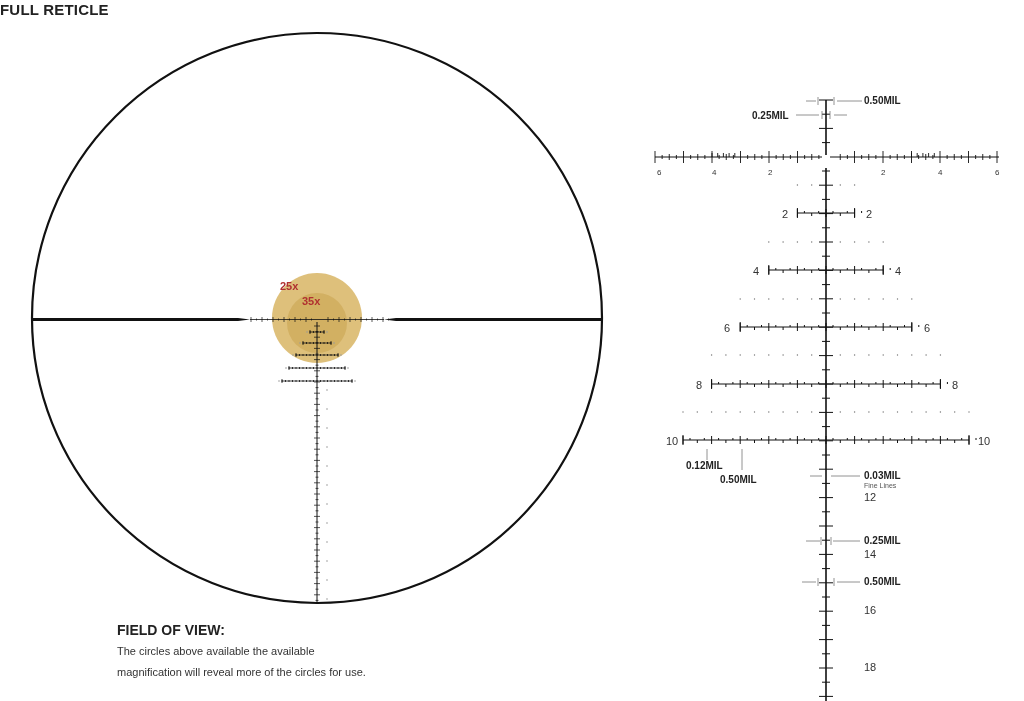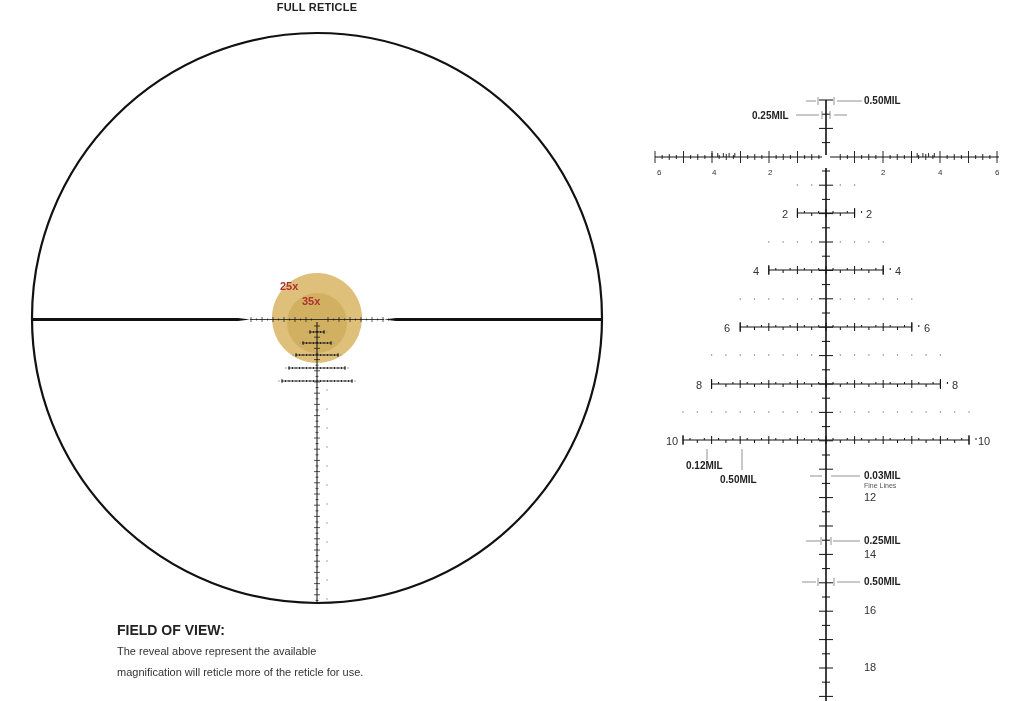--- a/index.html
+++ b/index.html
@@ -1,17 +1,17 @@
 <!DOCTYPE html>
 <html><head>
 <meta charset="utf-8">
 <style>
   html, body { margin:0; padding:0; background:#ffffff; }
   body { width:1024px; height:701px; position:relative; overflow:hidden; font-family:"Liberation Sans", sans-serif; color:#222; }
-  .title { position:absolute; top:1px; left:0; width:634px; text-align:center; font-weight:bold; font-size:11px; letter-spacing:0.2px; color:#222; }
+  .title { position:absolute; top:1px; left:0; width:634px; text-align:left; font-weight:bold; font-size:15px; letter-spacing:0.2px; color:#222; }
   svg.full { position:absolute; left:0; top:0; }
   .fov { position:absolute; left:117px; top:600px; width:400px; text-align:left;margin-top:22px; }
   .fov-title { font-weight:bold; font-size:14px; color:#222; margin-bottom:3px; }
   .fov-line { font-size:11px; line-height:21px; color:#333; }
   .mil { font-weight:bold; font-size:10px; fill:#222; font-family:"Liberation Sans", sans-serif; }
   .num { font-size:11px; fill:#333; font-family:"Liberation Sans", sans-serif; }
   .small { font-size:7px; fill:#555; font-family:"Liberation Sans", sans-serif; }
   .tick { font-size:8px; fill:#333; font-family:"Liberation Sans", sans-serif; }
   .mag { font-weight:bold; font-size:11px; fill:#b03030; font-family:"Liberation Sans", sans-serif; }
 </style>
@@ -592,15 +592,15 @@
     <text x="720" y="483" class="mil">0.50MIL</text>
     <text x="864" y="479" class="mil">0.03MIL</text>
     <text x="864" y="488" class="small">Fine Lines</text>
     <text x="864" y="544" class="mil">0.25MIL</text>
     <text x="864" y="585" class="mil">0.50MIL</text>
   </g>
 </svg>
 
 <div class="fov">
   <div class="fov-title">FIELD OF VIEW:</div>
-  <div class="fov-line">The reveal above represent the available</div>
-  <div class="fov-line">magnification will reticle more of the reticle for use.</div>
+  <div class="fov-line">The circles above available the available</div>
+  <div class="fov-line">magnification will reveal more of the circles for use.</div>
 </div>
 
 </body></html>

